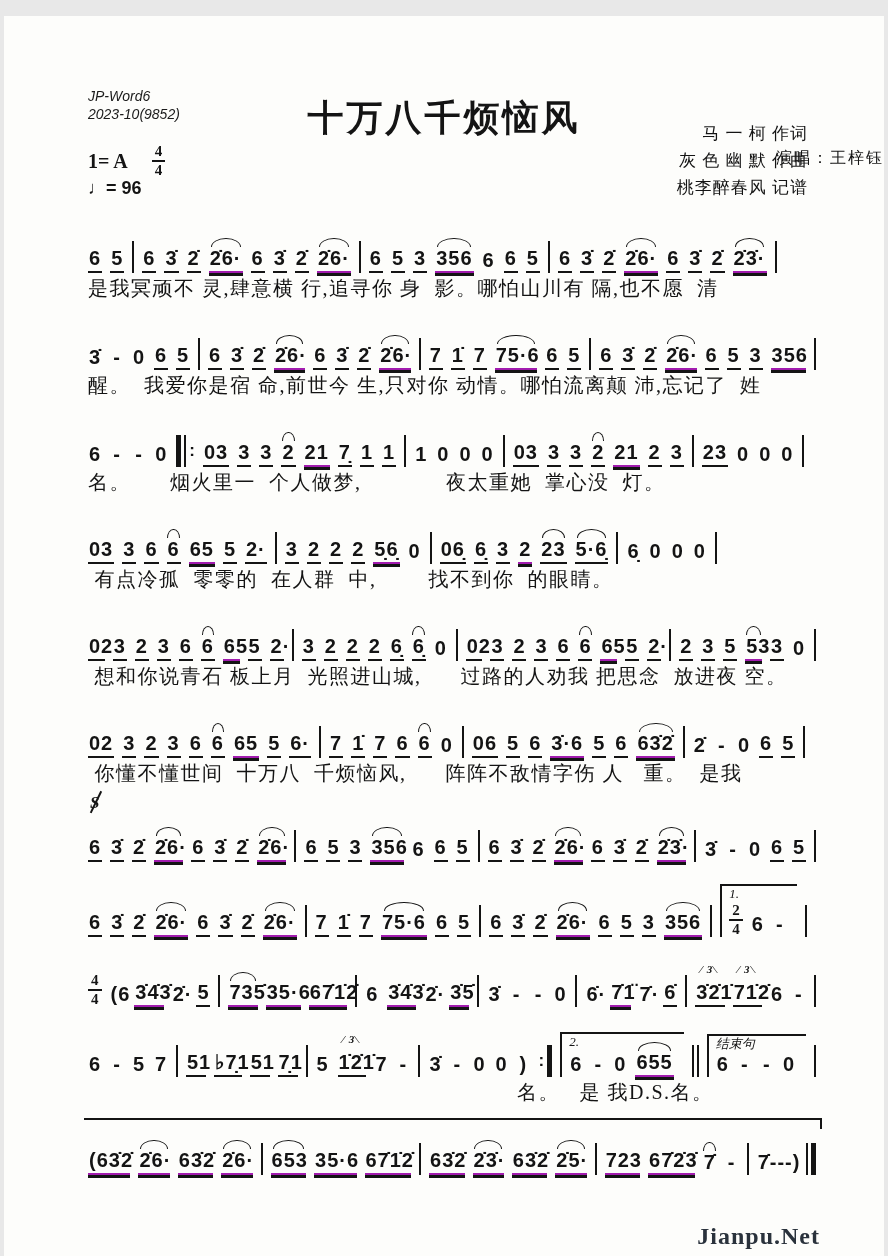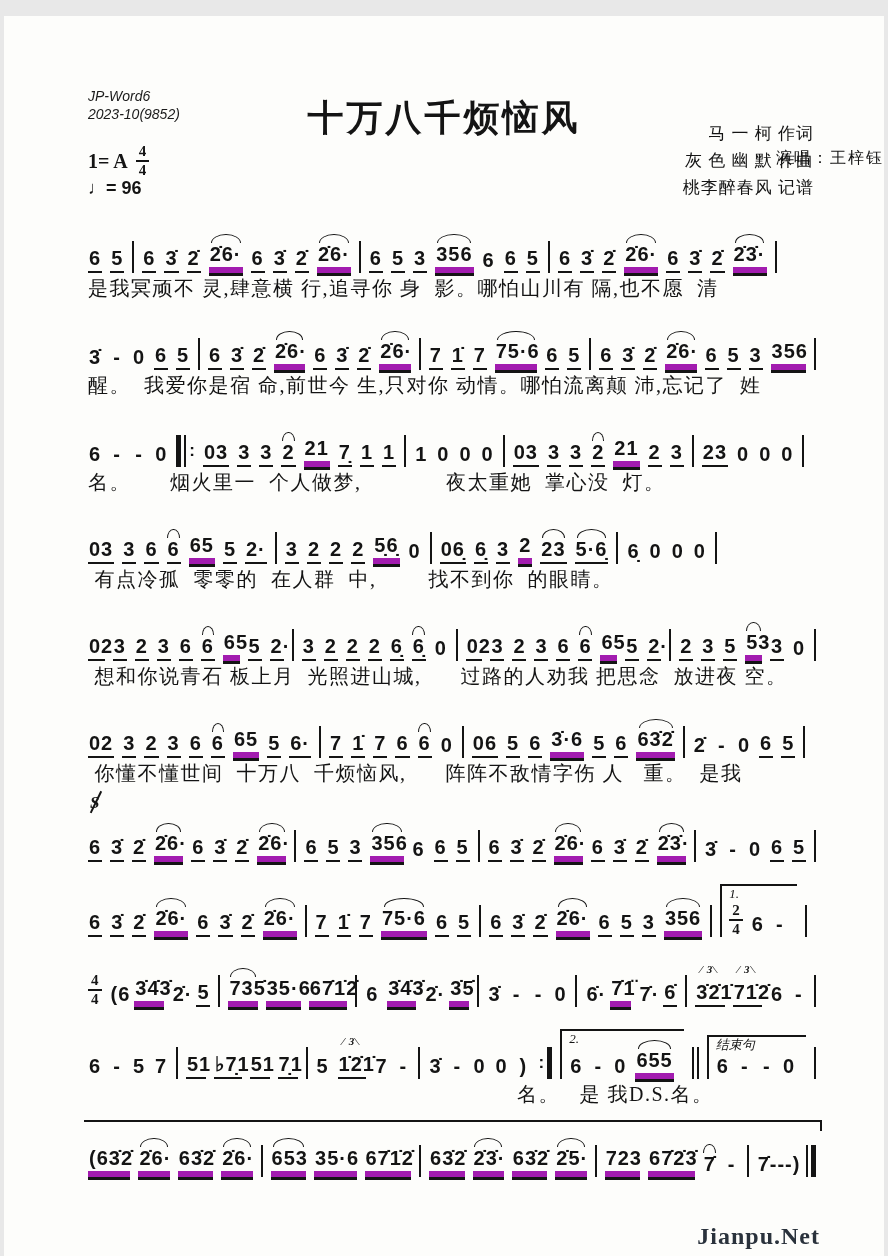--- a/index.html
+++ b/index.html
@@ -24,30 +24,30 @@
     font:bold 36px "Liberation Serif",serif;
     letter-spacing:3px;
   }
   .subtitle{
     position:absolute;top:132px;left:0;right:0;
     text-align:right;
     font:16px "Liberation Serif",serif;
     letter-spacing:2px;
   }
   .credits{
-    position:absolute;top:104px;right:70px;
+    position:absolute;top:104px;right:76px;
     text-align:justify;
     font:17px "Liberation Serif",serif;
     line-height:1.6;
   }
   .credits div{text-align:right;letter-spacing:1px;}
   .keyline{
     position:absolute;top:128px;left:84px;
     font:bold 20px "Liberation Serif",serif;
-    display:flex;align-items:center;gap:8px;
+    display:flex;align-items:center;gap:24px;
   }
   .tempoline{
     position:absolute;top:162px;left:84px;
     font:bold 18px "Liberation Sans",sans-serif;
   }
   .ts{display:inline-flex;flex-direction:column;align-items:center;
       font:bold 15px "Liberation Serif",serif;line-height:1;}
   .ts .tstop{border-bottom:2px solid #141414;padding:0 3px 1px;}
   .ts .tsbot{padding-top:1px;}
   
@@ -61,21 +61,21 @@
   }
   .note{
     position:relative;display:inline-block;
     font:bold 20px "Liberation Sans",sans-serif;
     letter-spacing:1px;line-height:1.15;
     padding:0 1px 1px;
     white-space:nowrap;
     min-width:12px;text-align:center;
   }
   .u1{border-bottom:2px solid #141414;}
-  .u2{border-bottom:6px solid #a21caf;box-shadow:0 3px 0 0 #141414;}
+  .u2{border-bottom:2px solid #a21caf;box-shadow:0 3px 0 0 #141414;}
   .arc::before{
     content:"";position:absolute;left:6%;right:6%;top:-9px;height:8px;
     border:1.6px solid #141414;border-bottom:none;
     border-radius:50% 50% 0 0 / 100% 100% 0 0;
   }
   .tupmark{
     position:absolute;top:-18px;left:0;right:0;
     text-align:center;
     font:bold italic 11px "Liberation Serif",serif;
   }

